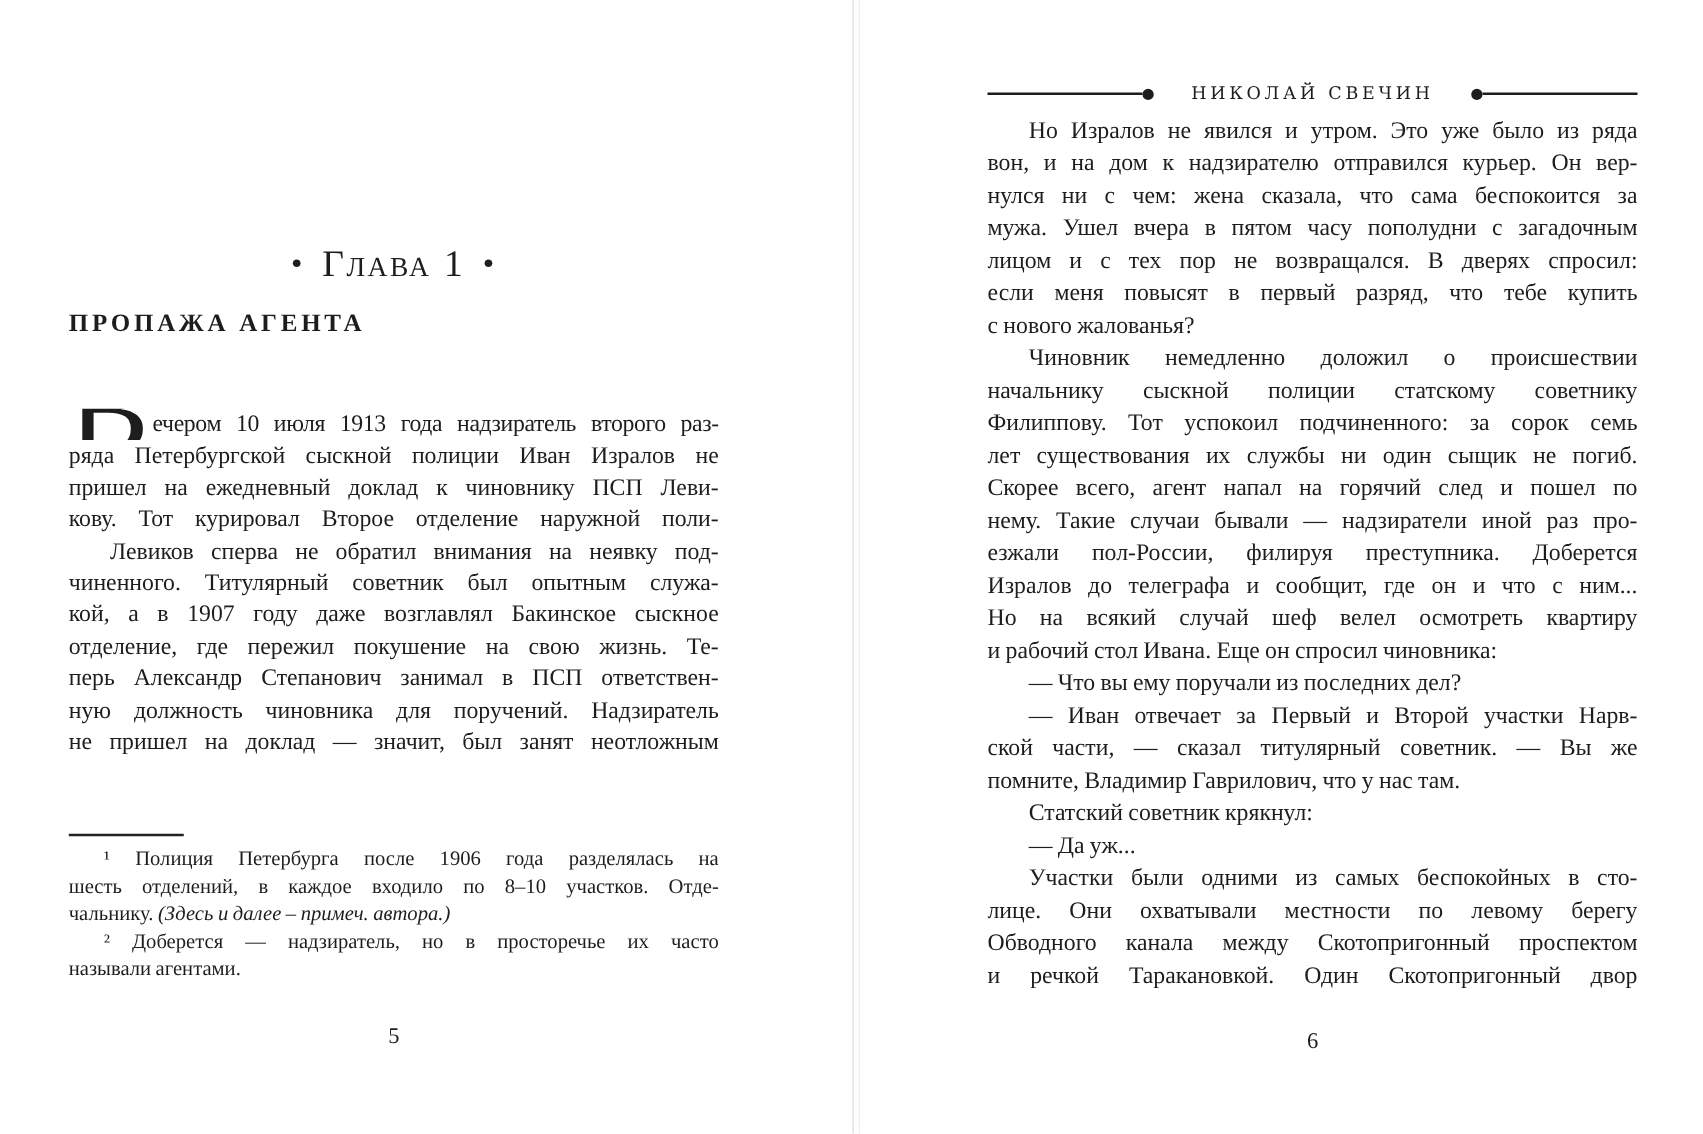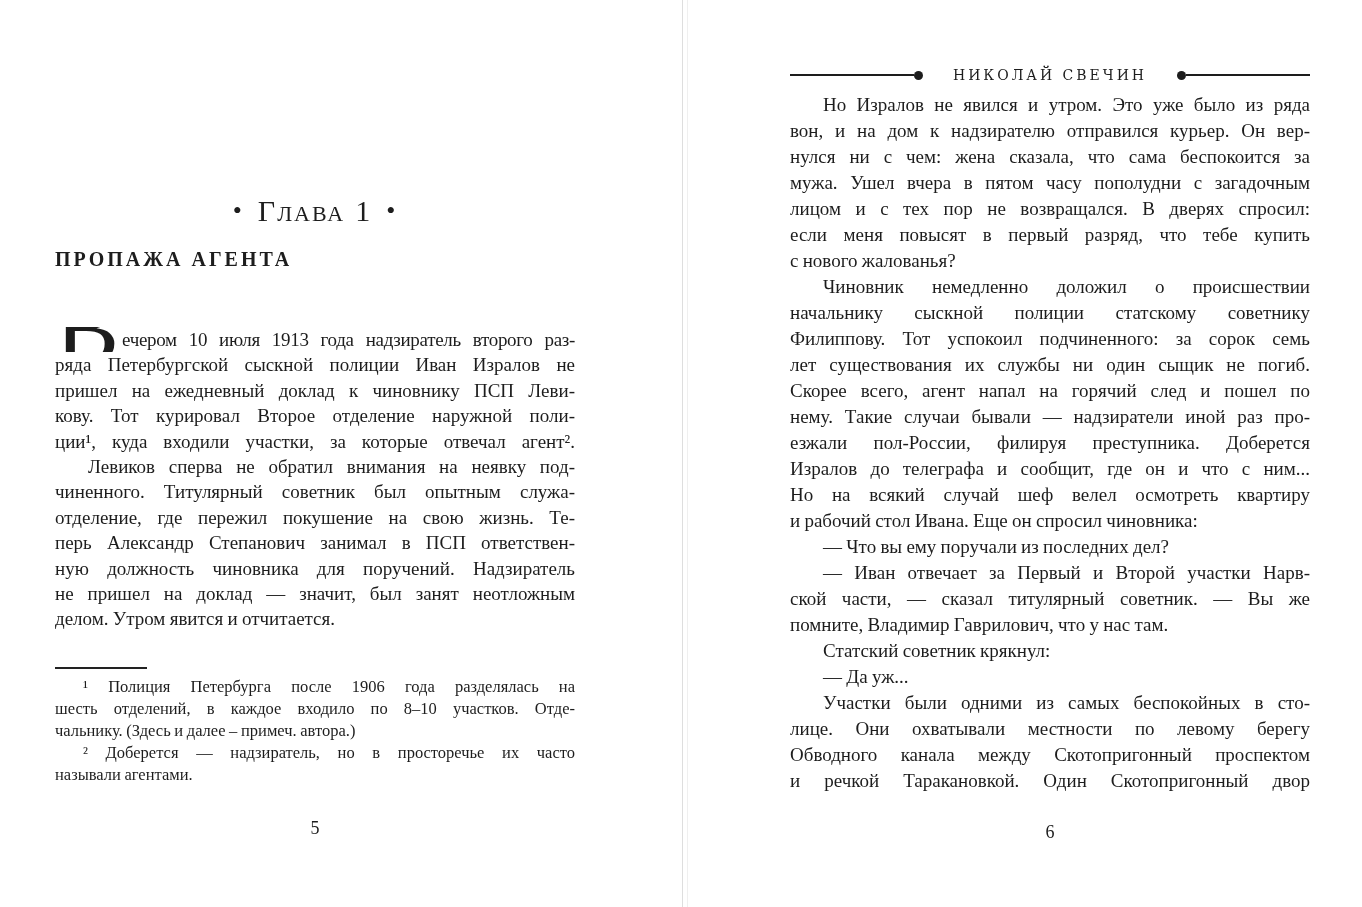--- a/index.html
+++ b/index.html
@@ -62,21 +62,21 @@
   .dropcap{
     font-size:96px;line-height:0;vertical-align:-16px;margin-right:3px;
     letter-spacing:0;font-family:"Liberation Serif",serif;
   }
 
   
   .fn-sep{position:absolute;top:667px;left:0;width:92px;border-top:2px solid #222;}
   .footnotes{position:absolute;top:676px;left:0;width:520px;}
   .footnotes .line{font-size:16.5px;line-height:22px;height:22px;}
   .footnotes .line.indent{text-indent:28px;}
-  .it{}
+  .it{font-style:italic;}
 
   
   .pageno{position:absolute;left:0;width:100%;text-align:center;font-size:18px;}
   #left-page .pageno{top:818px;}
   #right-page .pageno{top:822px;}
 </style>
 </head>
 <body>
 
 <div class="gutter" style="left:682px"></div>
@@ -86,28 +86,27 @@
   <div class="chapter-head">
     <span class="ch-bullet ch-sp-l">•</span><span class="ch-big">Г</span><span class="ch-small">ЛАВА</span><span class="ch-big ch-num">1</span><span class="ch-bullet ch-sp-r">•</span>
   </div>
   <div class="chapter-sub">ПРОПАЖА АГЕНТА</div>
 
   <div class="body-text" id="left-body">
       <div class="line dc"><span class="dropcap">В</span>ечером 10 июля 1913 года надзиратель второго раз-</div>
       <div class="line">ряда Петербургской сыскной полиции Иван Изралов не</div>
       <div class="line">пришел на ежедневный доклад к чиновнику ПСП Леви-</div>
       <div class="line">кову. Тот курировал Второе отделение наружной поли-</div>
-      <div class="line">ции¹, куда входили участки, за которые отвечал агент².</div>
       <div class="line indent">Левиков сперва не обратил внимания на неявку под-</div>
       <div class="line">чиненного. Титулярный советник был опытным служа-</div>
+      <div class="line">кой, а в 1907 году даже возглавлял Бакинское сыскное</div>
       <div class="line">отделение, где пережил покушение на свою жизнь. Те-</div>
       <div class="line">перь Александр Степанович занимал в ПСП ответствен-</div>
       <div class="line">ную должность чиновника для поручений. Надзиратель</div>
       <div class="line">не пришел на доклад — значит, был занят неотложным</div>
-      <div class="line ragged">делом. Утром явится и отчитается.</div>
     </div>
 
   <div class="fn-sep"></div>
   <div class="footnotes" id="left-footnotes">
       <div class="line indent">¹ Полиция Петербурга после 1906 года разделялась на</div>
       <div class="line">шесть отделений, в каждое входило по 8–10 участков. Отде-</div>
       <div class="line ragged"><span>чальнику. </span><span class="it">(Здесь и далее – примеч. автора.)</span></div>
       <div class="line indent">² Доберется — надзиратель, но в просторечье их часто</div>
       <div class="line ragged">называли агентами.</div>
     </div>

